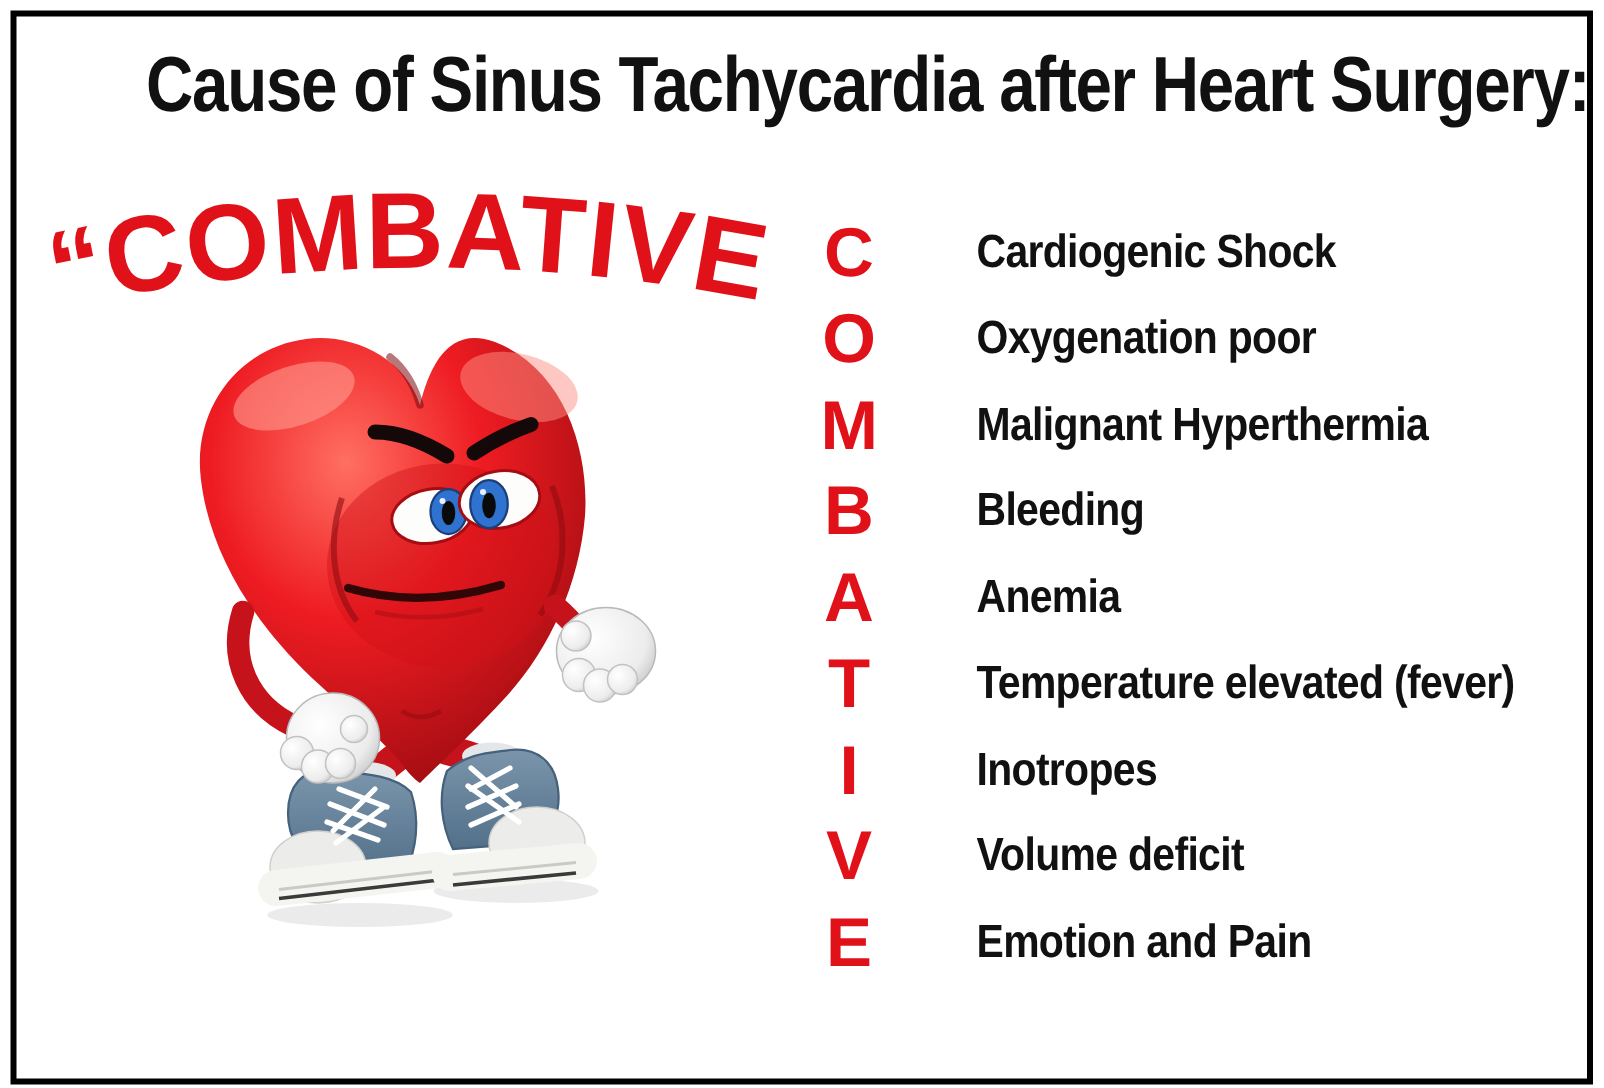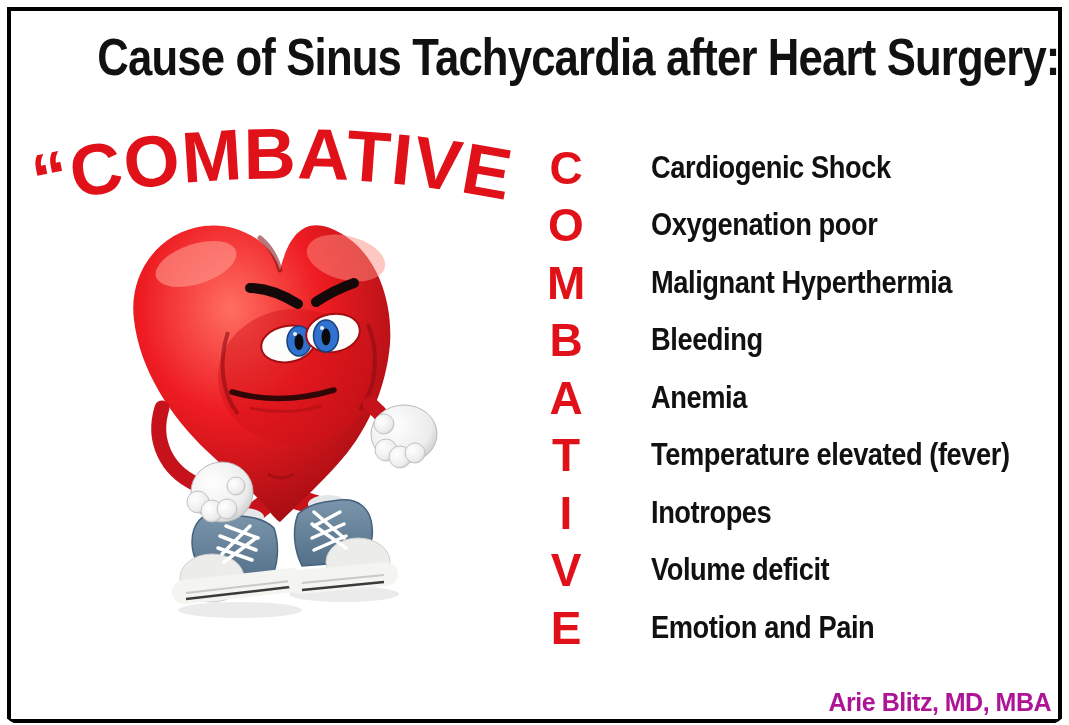--- a/index.html
+++ b/index.html
@@ -8,21 +8,20 @@
     --ink:#111111;
     --shoe:#5e7d96;
   }
   html,body{margin:0;padding:0;background:#ffffff;}
   .slide{
     position:relative;
     width:1069px;height:725px;
     background:#ffffff;
     font-family:"Liberation Sans", sans-serif;
     overflow:hidden;
-    border-radius:23px;
   }
   .frame{
     position:absolute;left:7px;top:7px;right:7px;bottom:2px;
     border:4px solid #000;
     pointer-events:none;
   }
   .title{
     position:absolute;left:14px;right:14px;top:26px;
     margin:0;
     text-align:center;
@@ -214,14 +213,13 @@
     <span class="letter">V</span>
     <span class="item">Volume deficit</span>
   </div>
 
   <div class="row">
     <span class="letter">E</span>
     <span class="item">Emotion and Pain</span>
   </div>
 </div>
 
-  <div class="attribution">Arie Blitz, MD, MBA</div>
 </div>
 
 </body></html>

